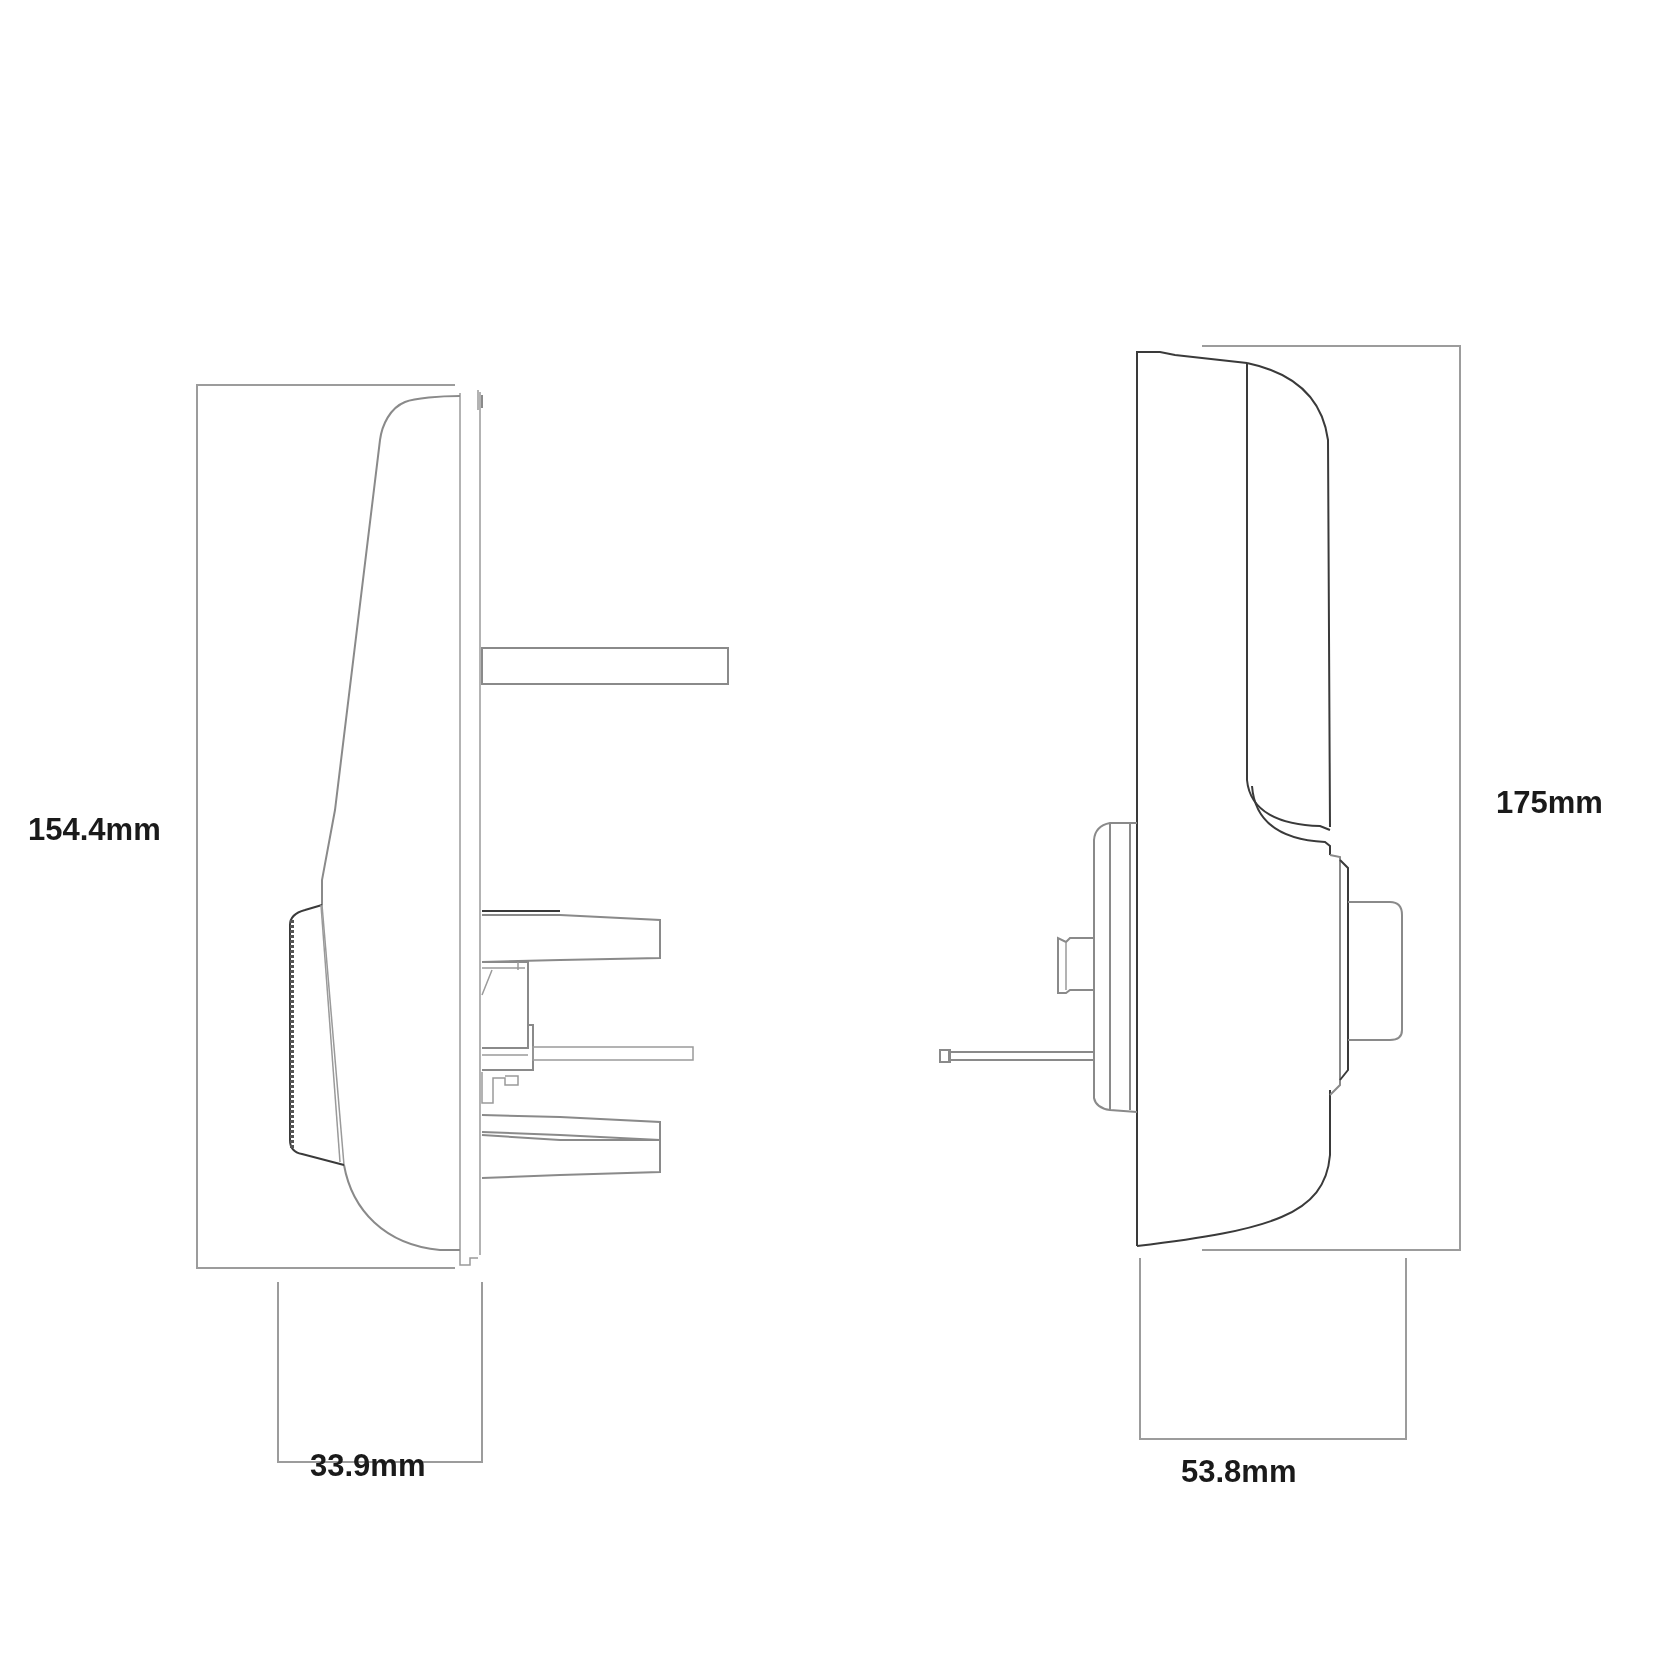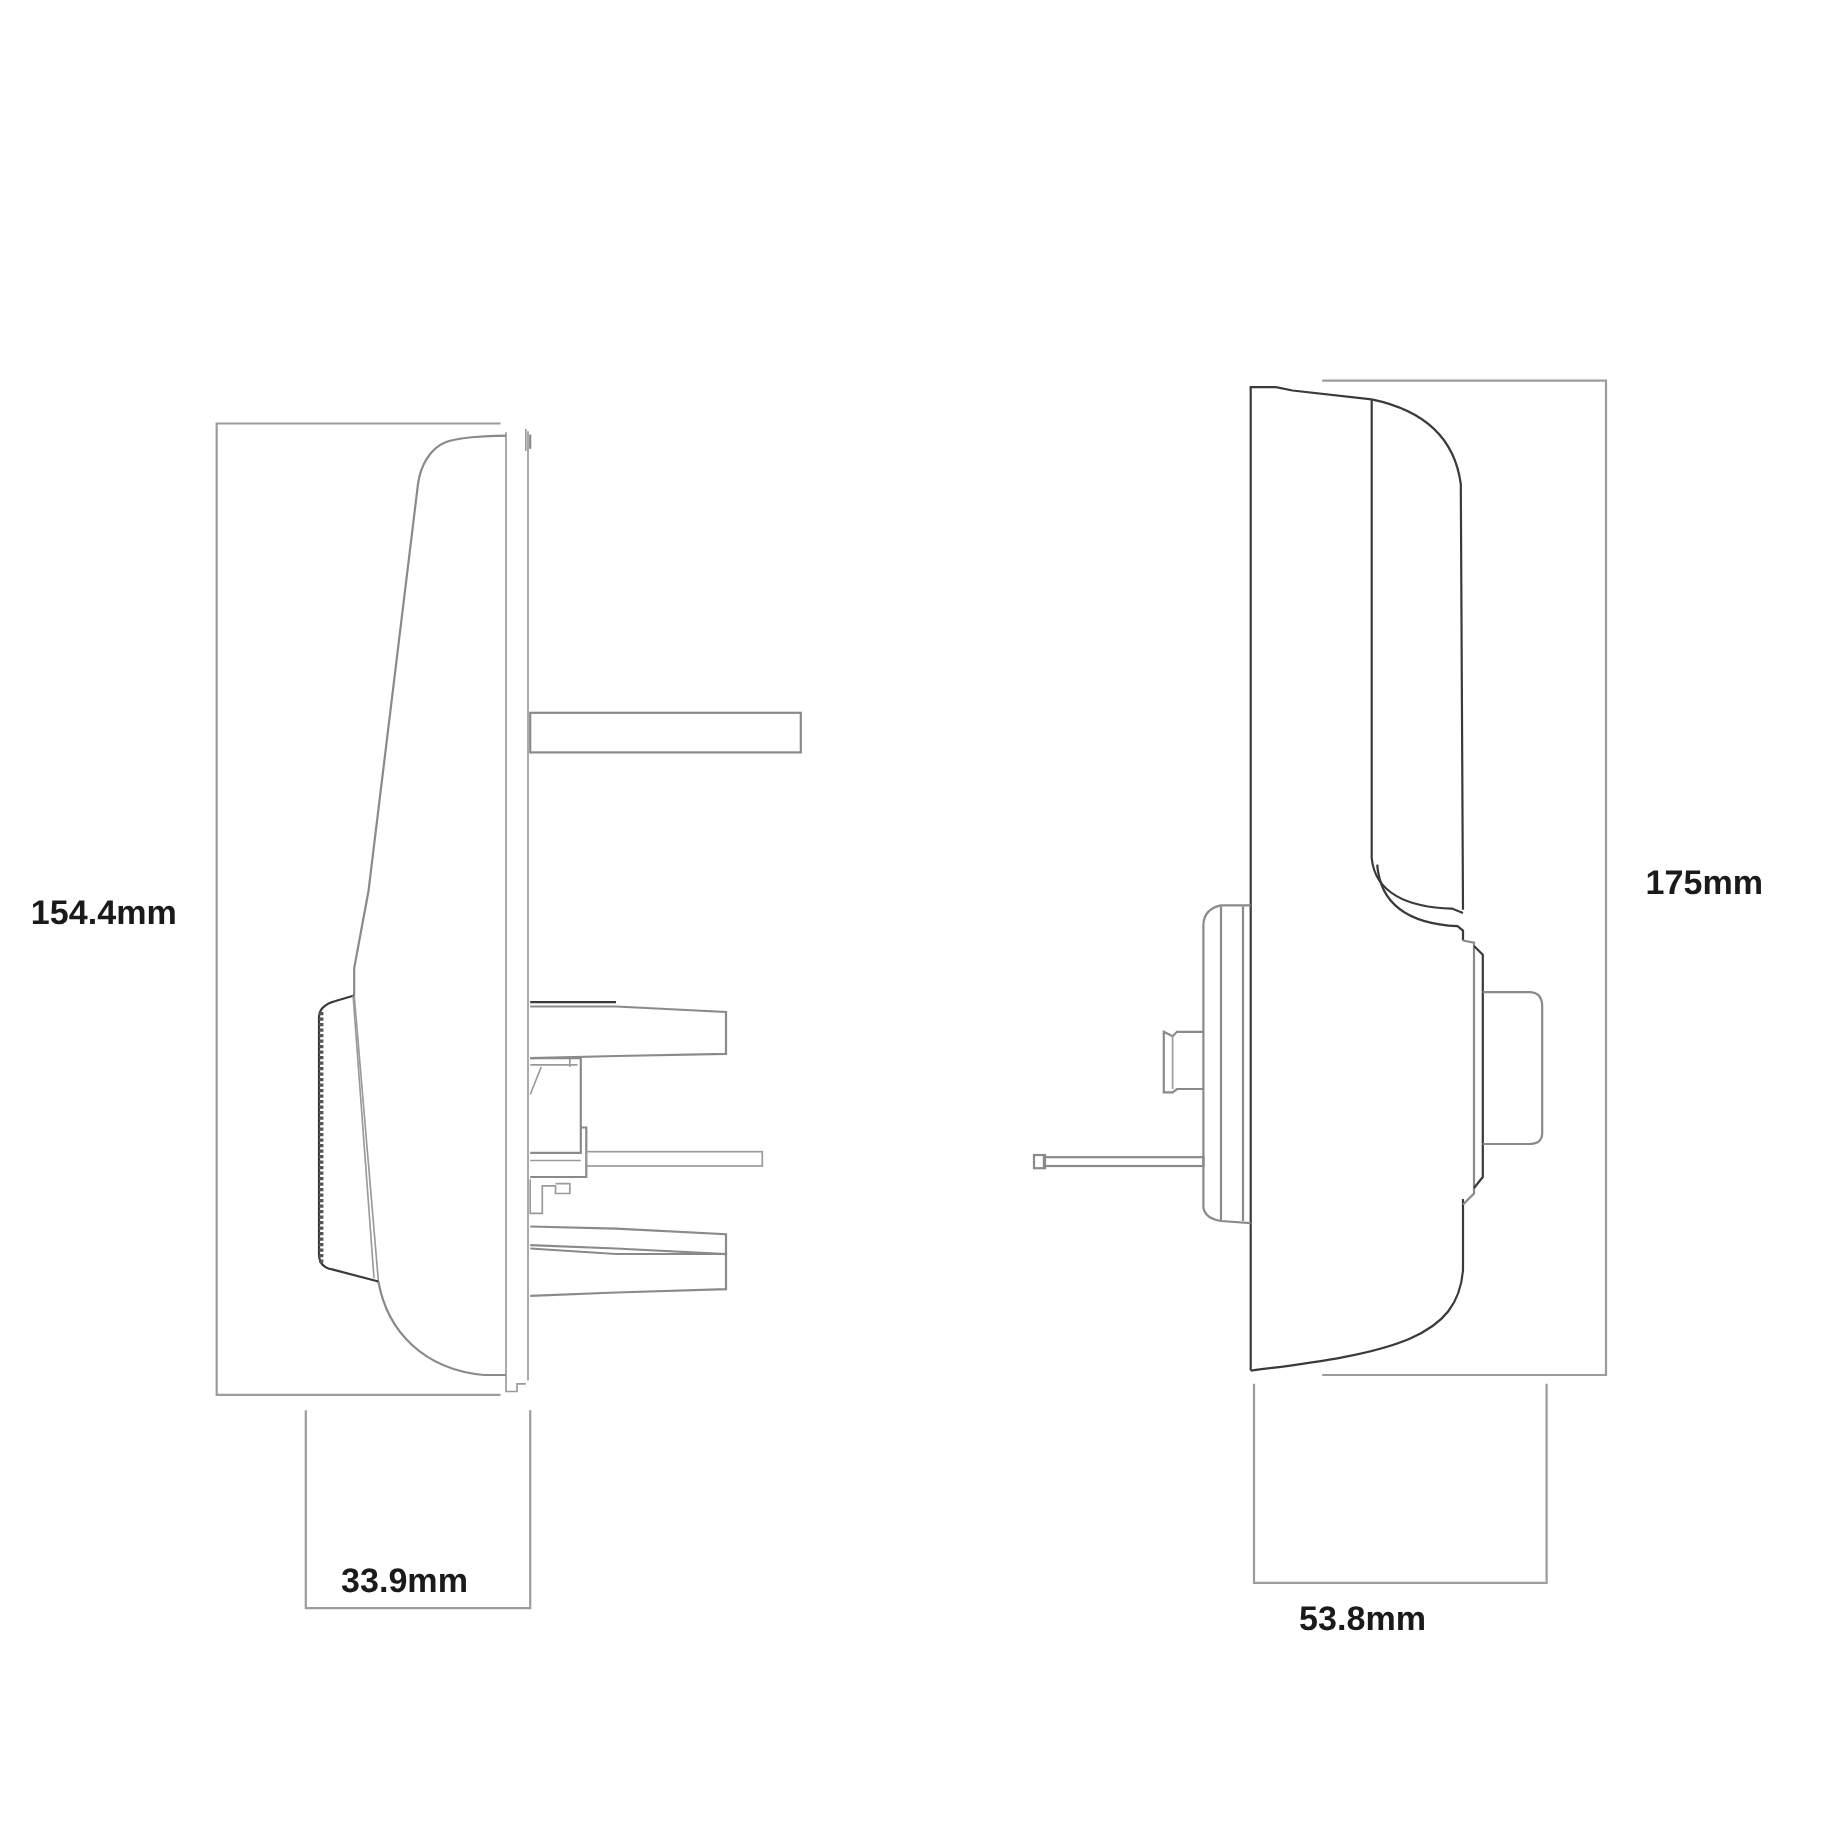--- a/index.html
+++ b/index.html
@@ -132,18 +132,18 @@
 
       <g>
         <rect class="ln" x="949" y="1052" width="145" height="8"></rect>
         <rect class="ln" x="940" y="1050" width="10" height="12"></rect>
       </g>
     </g>
   </svg>
 
   <div class="label" style="left:28px; top:812px;">154.4mm</div>
 
-  <div class="label" style="left:310px; top:1419px;">33.9mm</div>
+  <div class="label" style="left:310px; top:1448px;">33.9mm</div>
 
   <div class="label" style="left:1476px; top:785px;margin-left:20px;">175mm</div>
 
   <div class="label" style="left:1181px; top:1454px;">53.8mm</div>
 </div>
 
 </body></html>

